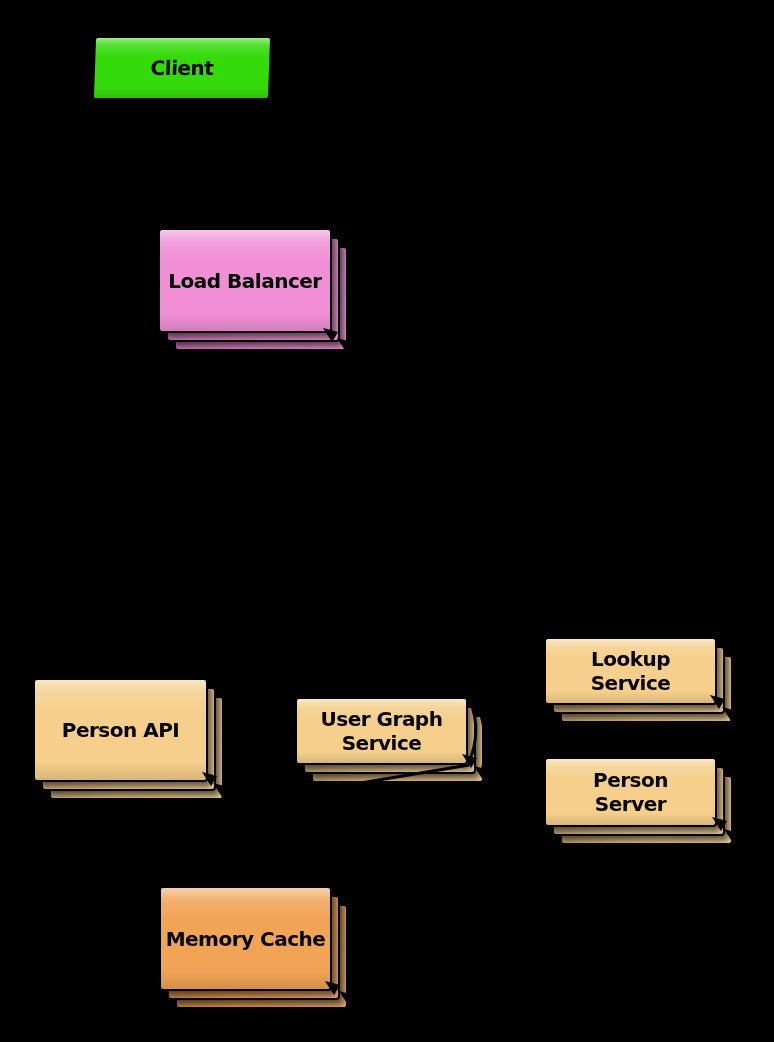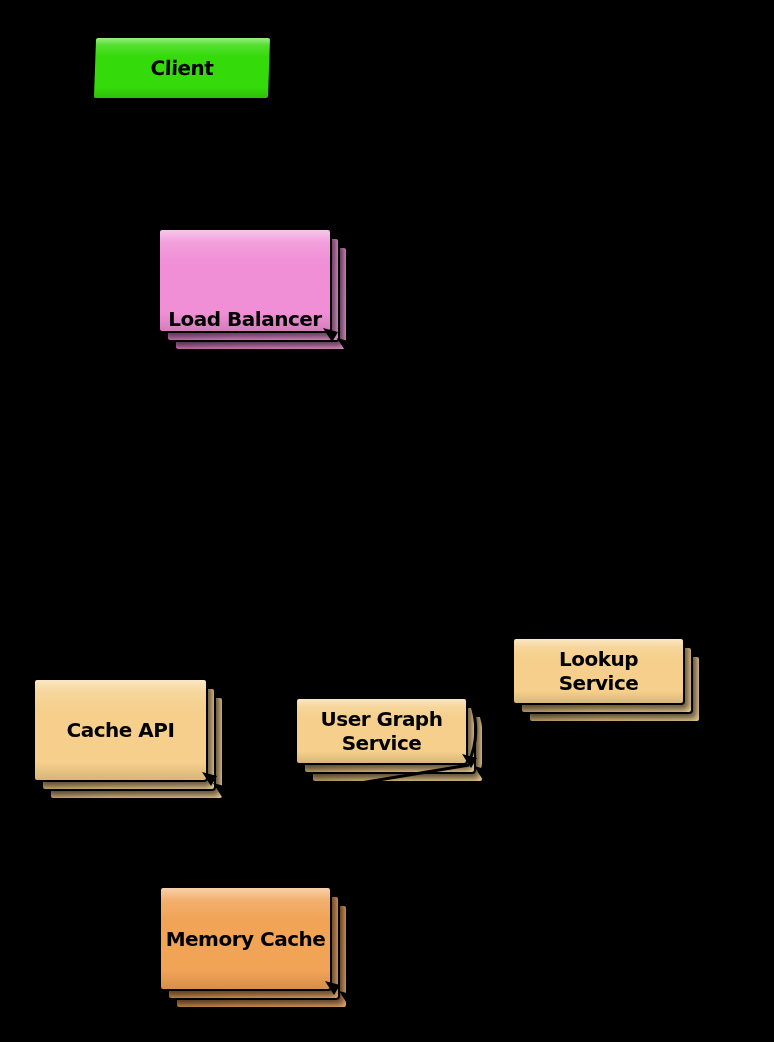--- a/index.html
+++ b/index.html
@@ -26,52 +26,60 @@
   <div class="node" style="left:93px;top:36px;width:178px;height:64px;transform:skewX(-2deg);">
     <div class="main" style="background-color: rgb(53, 218, 10);">
       <span class="label">Client</span>
     </div>
   </div>
 
 
   <div class="node" style="left:158px;top:228px;width:174px;height:105px;">
     <div class="sheet s2" style="background-color: rgb(240, 143, 214);"></div>
     <div class="sheet s1" style="background-color: rgb(240, 143, 214);"></div>
-    <div class="main" style="background-color: rgb(240, 143, 214); align-items: flex-end;">
+    <div class="main" style="background-color: rgb(240, 143, 214);">
       <span class="label">Load Balancer</span>
     </div>
   </div>
 
 
   <div class="node" style="left:33px;top:678px;width:175px;height:104px;">
     <div class="sheet s2" style="background-color: rgb(245, 207, 139);"></div>
     <div class="sheet s1" style="background-color: rgb(245, 207, 139);"></div>
     <div class="main" style="background-color: rgb(245, 207, 139);">
-      <span class="label">Cache API</span>
+      <span class="label">Person API</span>
     </div>
   </div>
 
   <div class="node" style="left:295px;top:697px;width:173px;height:68px;text-decoration:underline;">
     <div class="sheet s2" style="background-color: rgb(245, 207, 139);"></div>
     <div class="sheet s1" style="background-color: rgb(245, 207, 139);"></div>
     <div class="main" style="background-color: rgb(245, 207, 139);">
       <span class="label">User Graph
 Service</span>
     </div>
   </div>
 
-  <div class="node" style="left:512px;top:637px;width:173px;height:68px;">
+  <div class="node" style="left:544px;top:637px;width:173px;height:68px;">
     <div class="sheet s2" style="background-color: rgb(245, 207, 139);"></div>
     <div class="sheet s1" style="background-color: rgb(245, 207, 139);"></div>
     <div class="main" style="background-color: rgb(245, 207, 139);">
       <span class="label">Lookup
 Service</span>
     </div>
   </div>
 
+  <div class="node" style="left:544px;top:757px;width:173px;height:70px;">
+    <div class="sheet s2" style="background-color: rgb(245, 207, 139);"></div>
+    <div class="sheet s1" style="background-color: rgb(245, 207, 139);"></div>
+    <div class="main" style="background-color: rgb(245, 207, 139);">
+      <span class="label">Person
+Server</span>
+    </div>
+  </div>
 
   <div class="node" style="left:159px;top:886px;width:173px;height:105px;">
     <div class="sheet s2" style="background-color: rgb(241, 163, 86);"></div>
     <div class="sheet s1" style="background-color: rgb(241, 163, 86);"></div>
     <div class="main" style="background-color: rgb(241, 163, 86);">
       <span class="label">Memory Cache</span>
     </div>
   </div>
 
   <svg id="edges" width="774" height="1042" viewBox="0 0 774 1042">

